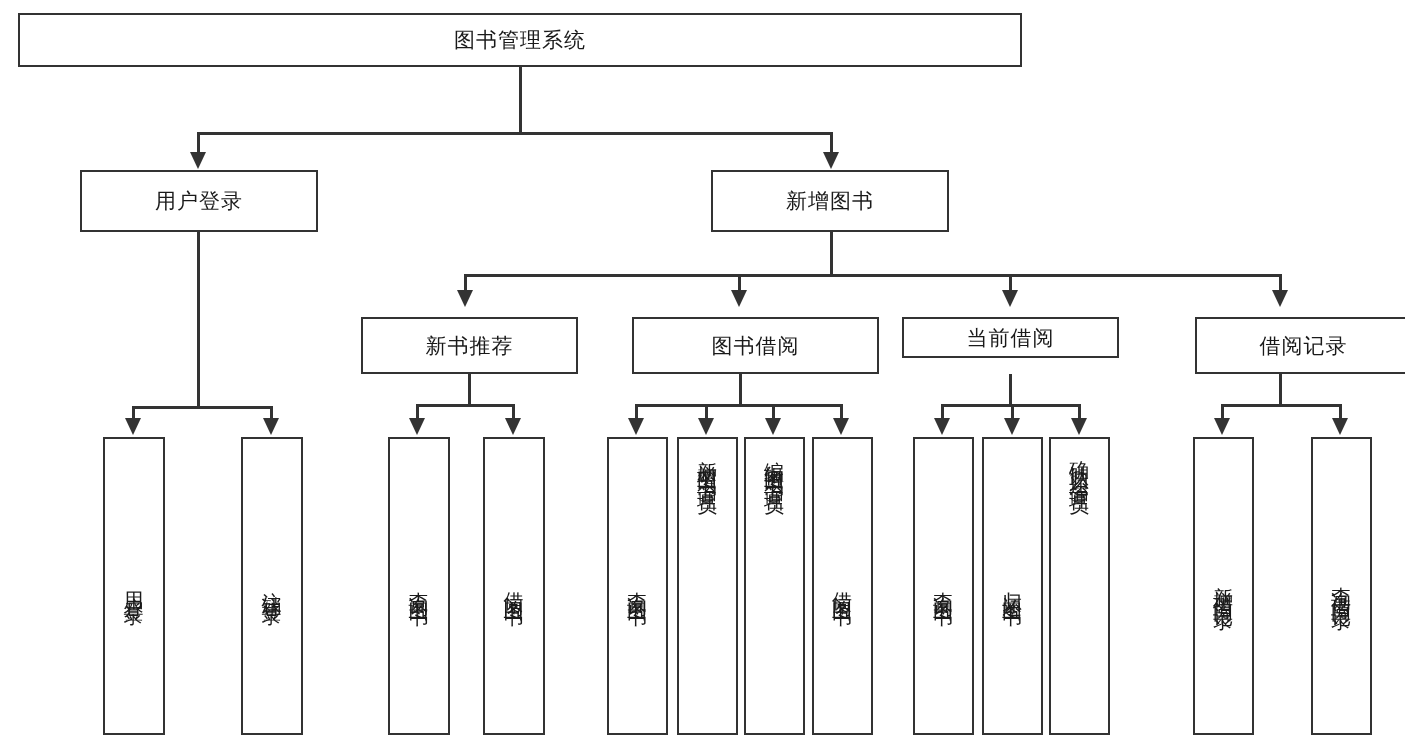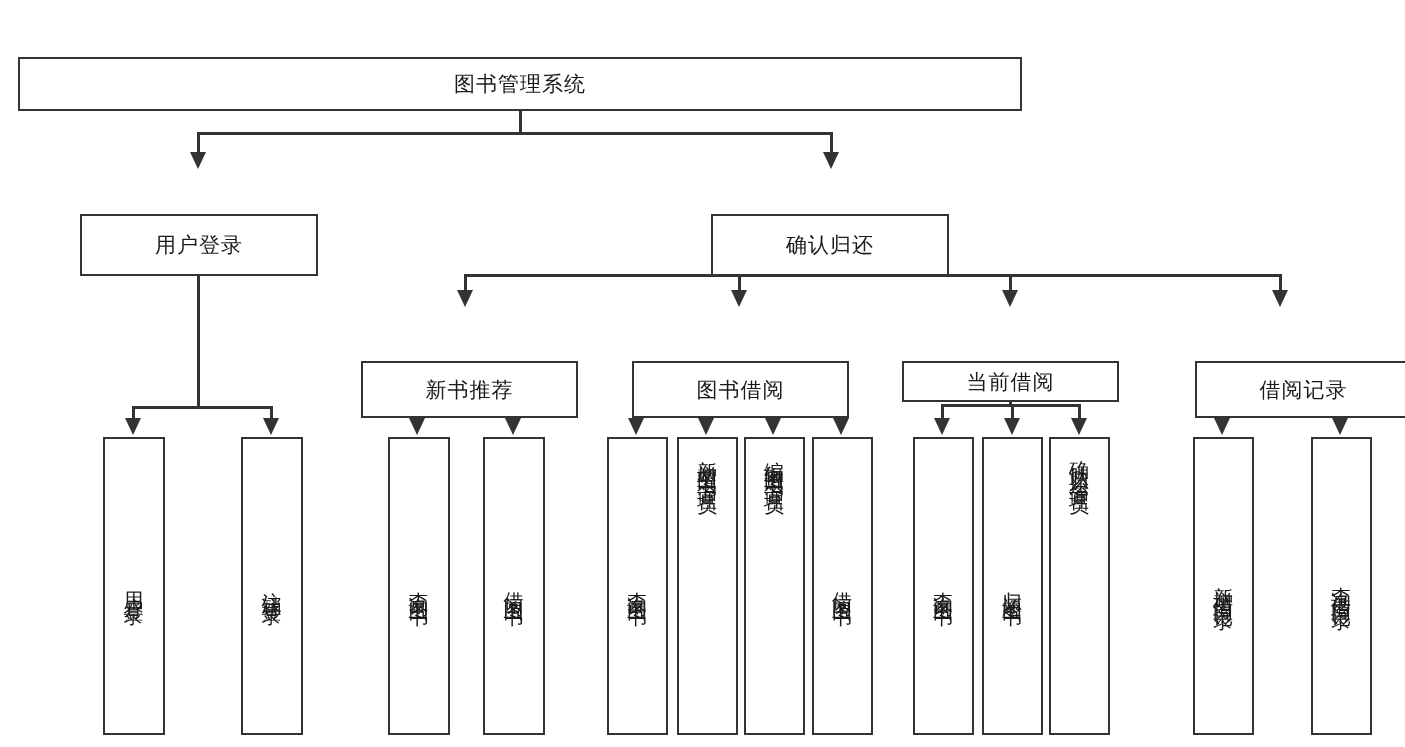--- a/index.html
+++ b/index.html
@@ -25,21 +25,20 @@
     background: #ffffff;
     display: flex;
     align-items: center;
     justify-content: center;
     color: #1a1a1a;
     z-index: 3;
   }
   .node.horiz {
     font-size: 21px;
     letter-spacing: 1px;
-    margin-top: 44px;
   }
   .node.vert {
     writing-mode: vertical-rl;
     text-orientation: upright;
     font-size: 20px;
     letter-spacing: 5px;
     line-height: 1;
     padding-top: 6px;
     padding-bottom: 6px;
     justify-content: flex-start;
@@ -98,21 +97,21 @@
   <div class="ln vl" style="left:197px; top:132px; height:22px;"></div>
   <div class="arrow" style="left:190px; top:152px;"></div>
   <div class="ln vl" style="left:830px; top:132px; height:22px;"></div>
   <div class="arrow" style="left:823px; top:152px;"></div>
 
   <div class="node horiz" style="left:80px; top:170px; width:238px; height:62px;">
     <span class="node-label">用户登录</span>
   </div>
 
   <div class="node horiz" style="left:711px; top:170px; width:238px; height:62px;">
-    <span class="node-label">确认归还</span>
+    <span class="node-label">新增图书</span>
   </div>
 
   <div class="ln vl" style="left:197px; top:232px; height:176px;"></div>
   <div class="ln hl" style="left:132px; top:406px; width:140px;"></div>
   <div class="ln vl" style="left:132px; top:406px; height:14px;"></div>
   <div class="arrow" style="left:125px; top:418px;"></div>
   <div class="ln vl" style="left:270px; top:406px; height:14px;"></div>
   <div class="arrow" style="left:263px; top:418px;"></div>
 
   <div class="ln vl" style="left:830px; top:232px; height:44px;"></div>
@@ -122,21 +121,21 @@
   <div class="ln vl" style="left:738px; top:274px; height:18px;"></div>
   <div class="arrow" style="left:731px; top:290px;"></div>
   <div class="ln vl" style="left:1009px; top:274px; height:18px;"></div>
   <div class="arrow" style="left:1002px; top:290px;"></div>
   <div class="ln vl" style="left:1279px; top:274px; height:18px;"></div>
   <div class="arrow" style="left:1272px; top:290px;"></div>
 
   <div class="node horiz" style="left:361px; top:317px; width:217px; height:57px;align-items:center;">
     <span class="node-label">新书推荐</span>
   </div>
-  <div class="node horiz" style="left:632px; top:317px; width:217px; height:57px;">
+  <div class="node horiz" style="left:632px; top:317px; width:247px; height:57px;">
     <span class="node-label">图书借阅</span>
   </div>
   <div class="node horiz" style="left:902px; top:317px; width:217px; height:41px;">
     <span class="node-label">当前借阅</span>
   </div>
   <div class="node horiz" style="left:1195px; top:317px; width:217px; height:57px;">
     <span class="node-label">借阅记录</span>
   </div>
 
   <div class="ln vl" style="left:468px; top:374px; height:32px;"></div>

